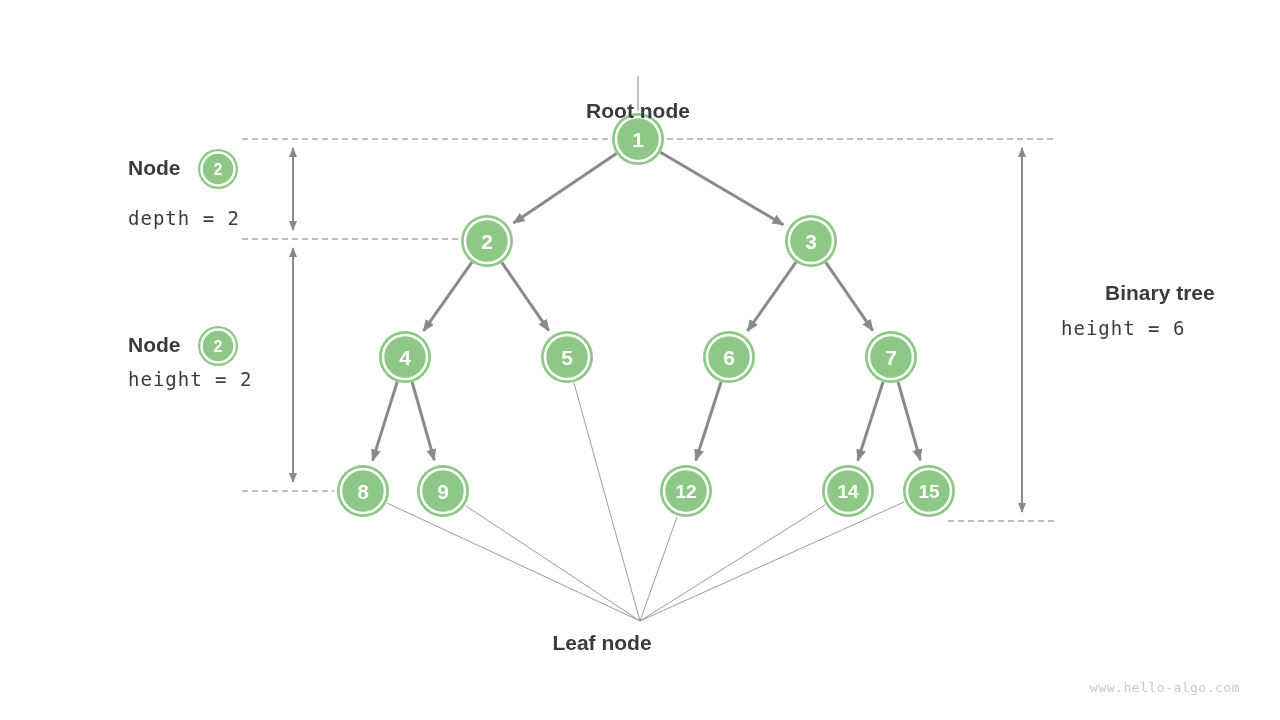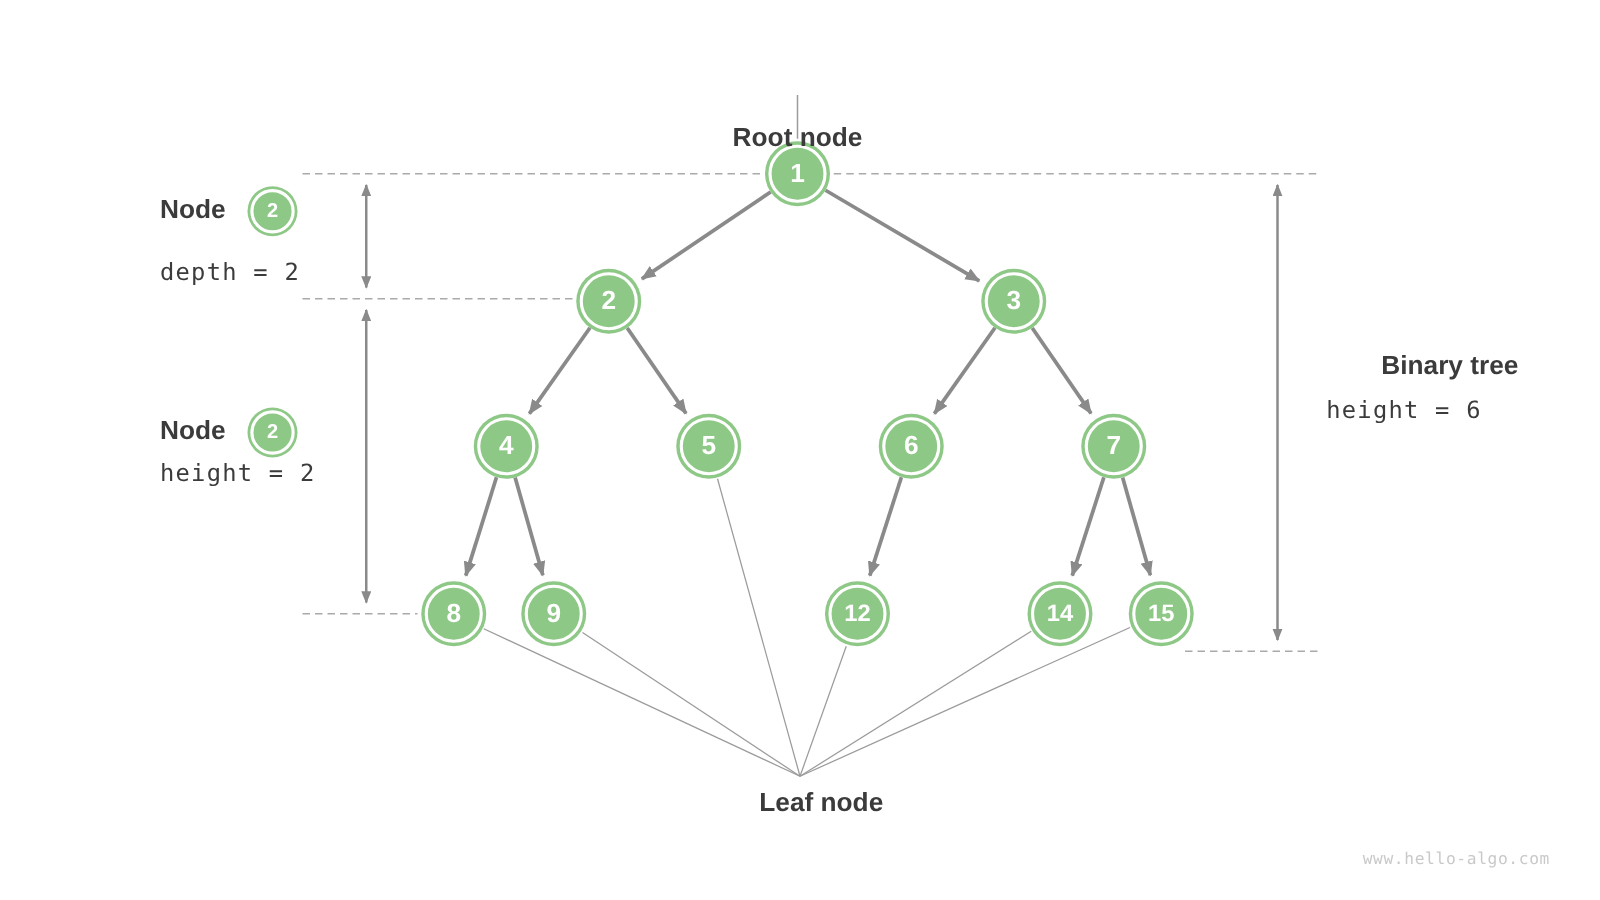--- a/index.html
+++ b/index.html
@@ -183,21 +183,21 @@
     </g>
     <g transform="translate(218,346)">
       <circle class="node-outer" r="20"></circle>
         <circle class="node-ring" r="16.5"></circle>
       <text class="badge-num">2</text>
     </g>
   </svg>
 
   <div class="lbl-bold centered" style="left:638px; top:51px;margin-top:48px;">Root node</div>
 
-  <div class="lbl-bold centered" style="left:657px; top:631px;">Leaf node</div>
+  <div class="lbl-bold centered" style="left:602px; top:631px;">Leaf node</div>
 
   <div class="lbl-bold" style="left:128px; top:156px;">Node</div>
   <div class="lbl-mono" style="left:128px; top:207px;">depth = 2</div>
 
   <div class="lbl-bold" style="left:128px; top:333px;">Node</div>
   <div class="lbl-mono" style="left:128px; top:368px;">height = 2</div>
 
   <div class="lbl-bold" style="left:1061px; top:281px;margin-left:44px;">Binary tree</div>
   <div class="lbl-mono" style="left:1061px; top:317px;">height = 6</div>
 

